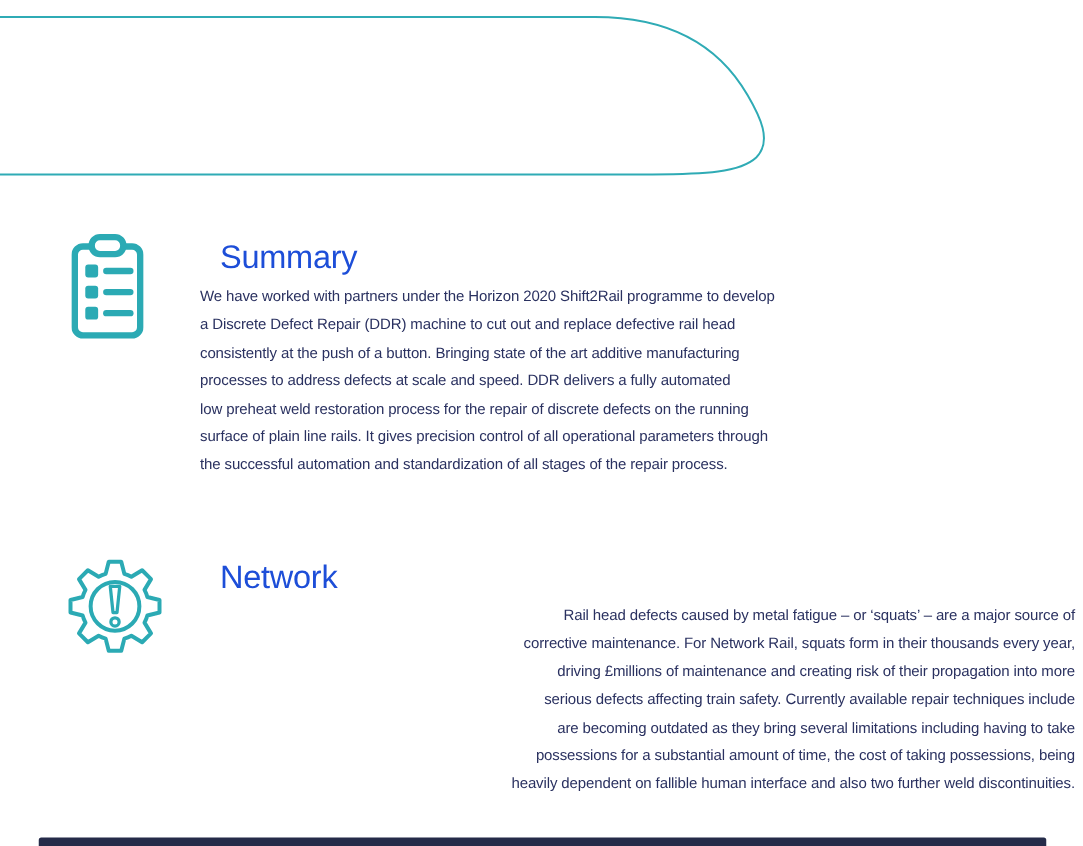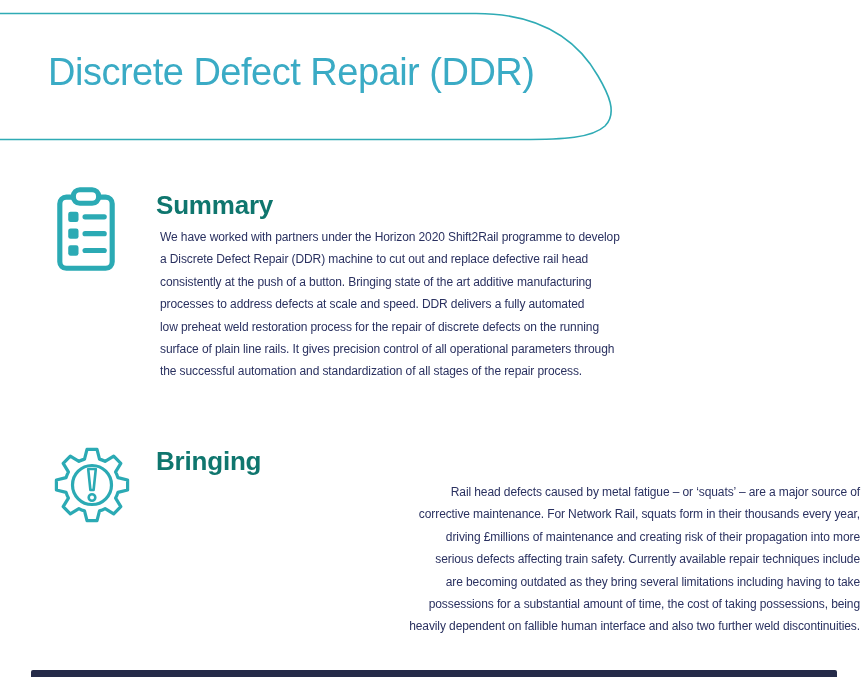--- a/index.html
+++ b/index.html
@@ -24,22 +24,22 @@
 
   .section{position:absolute;left:0;width:866px;}
   .sec-summary{top:186px;}
   .sec-problem{top:437px;}
 
   .sec-icon{position:absolute;display:block;color:#2baab4;}
   .icon-clipboard{left:57px;top:0;}
   .icon-gear{left:47px;top:0;}
 
   .sec-heading{
-    position:absolute;left:156px;margin:0;
-    font-size:26px;font-weight:700;color:#0f766e;letter-spacing:-0.2px;
+    position:absolute;left:176px;margin:0;
+    font-size:26px;font-weight:400;color:#1d4ed8;letter-spacing:-0.2px;
   }
   .sec-summary .sec-heading{top:4px;}
   .sec-problem .sec-heading{top:9px;}
 
   .sec-body{
     position:absolute;left:160px;margin:0;width:700px;
     font-size:12px;line-height:22.4px;letter-spacing:-0.1px;
     color:#2a3160;white-space:pre-line;
   }
   .sec-summary .sec-body{top:40px;}
@@ -56,21 +56,20 @@
 <div class="page">
 
   <svg class="header-curve" viewBox="0 0 866 150" aria-hidden="true">
     <path d="M 0 13.5 L 476 13.5
              C 544 13.5 579 43 598 76
              C 608 93 618 113 605 126
              C 592 138 564 139.5 522 139.5
              L 0 139.5"></path>
   </svg>
 
-  <h1 class="page-title">Discrete Defect Repair (DDR)</h1>
 
   <div class="section sec-summary">
     <span class="sec-icon icon-clipboard">
       <svg width="58" height="86" viewBox="0 0 62 90" aria-hidden="true">
         <rect x="3" y="11" width="56" height="76" rx="7" fill="none" stroke="currentColor" stroke-width="5.5"></rect>
         <rect x="17.5" y="3" width="27" height="14.5" rx="7" fill="#ffffff" stroke="currentColor" stroke-width="5.5"></rect>
         <rect x="12" y="26.5" width="11" height="11" rx="2.5" fill="currentColor"></rect>
         <line x1="30" y1="32" x2="50.5" y2="32" stroke="currentColor" stroke-width="5.5" stroke-linecap="round"></line>
         <rect x="12" y="44.5" width="11" height="11" rx="2.5" fill="currentColor"></rect>
         <line x1="30" y1="50" x2="50.5" y2="50" stroke="currentColor" stroke-width="5.5" stroke-linecap="round"></line>
@@ -98,21 +97,21 @@
                  A27 27 0 0 1 19.1 52.4 L9.4 50 L9.4 40 L19.1 37.6
                  A27 27 0 0 1 21.4 31.9 L16.2 23.3 L23.3 16.2 L31.9 21.4
                  A27 27 0 0 1 37.5 19.1 L40 9.4 L50 9.4 L52.5 19.1
                  A27 27 0 0 1 58.1 21.4 L66.7 16.2 L73.8 23.3 L68.6 31.9
                  A27 27 0 0 1 70.9 37.6 Z" fill="none" stroke="currentColor" stroke-width="3.2" stroke-linejoin="round"></path>
         <circle cx="45" cy="45" r="19.5" fill="none" stroke="currentColor" stroke-width="3.2"></circle>
         <path d="M41.2 29 L48.8 29 L46.6 50 L43.4 50 Z" fill="none" stroke="currentColor" stroke-width="2.6" stroke-linejoin="round"></path>
         <circle cx="45" cy="57.5" r="3.3" fill="none" stroke="currentColor" stroke-width="2.6"></circle>
       </svg>
     </span>
-    <h2 class="sec-heading">Bringing</h2>
+    <h2 class="sec-heading">Network</h2>
     <p class="sec-body">Rail head defects caused by metal fatigue – or ‘squats’ – are a major source of
 corrective maintenance. For Network Rail, squats form in their thousands every year,
 driving £millions of maintenance and creating risk of their propagation into more
 serious defects affecting train safety. Currently available repair techniques include
 are becoming outdated as they bring several limitations including having to take
 possessions for a substantial amount of time, the cost of taking possessions, being
 heavily dependent on fallible human interface and also two further weld discontinuities.</p>
   </div>
 
   <div class="footer-bar"></div>

